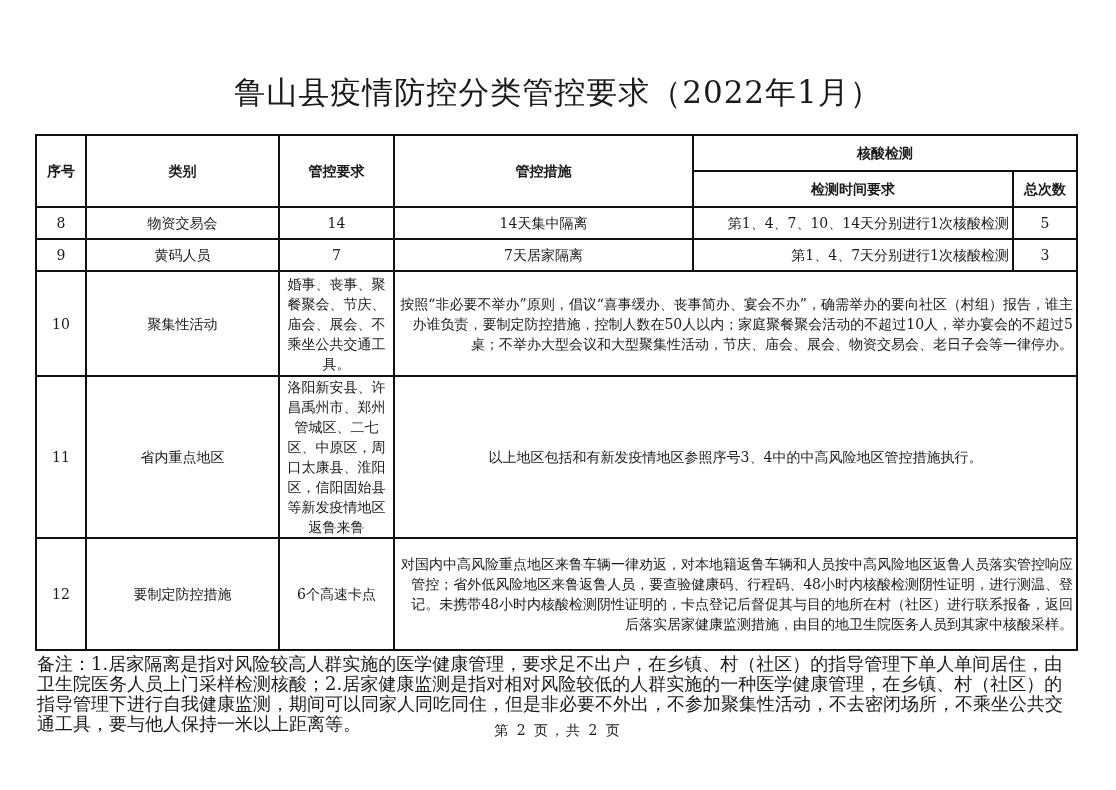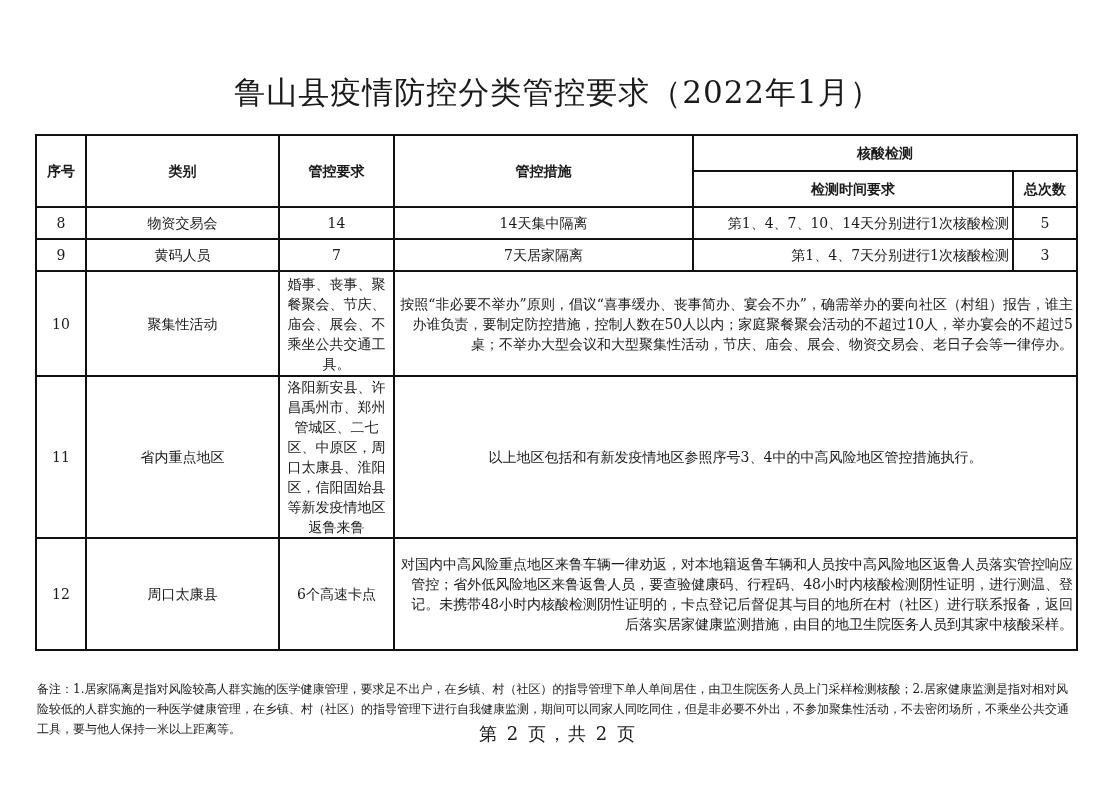--- a/index.html
+++ b/index.html
@@ -9,24 +9,24 @@
            font-size: 31px; letter-spacing: 1px; font-weight: normal; }
   table.grid { position: absolute; left: 35px; top: 134px; border-collapse: collapse;
                table-layout: fixed; width: 1041px; }
   table.grid td, table.grid th { border: 2px solid #111; padding: 0 3px; font-size: 14px;
                line-height: 20px; vertical-align: middle; font-weight: normal; }
   table.grid th { font-family: "DejaVu Sans", "Liberation Sans", sans-serif; font-weight: bold;
                text-align: center; font-size: 14px; }
   .c { text-align: center; }
   .l { text-align: right; }
   .wrap { word-break: break-all; }
-  .note { position: absolute; left: 37px; top: 679px; width: 1040px; font-size: 12px;
+  .note { position: absolute; left: 37px; top: 654px; width: 1040px; font-size: 18px;
           line-height: 20px; }
   .footer { position: absolute; left: 0; width: 1116px; top: 722px; text-align: center;
-            font-size: 18px; letter-spacing: 2px; }
+            font-size: 14px; letter-spacing: 2px; }
 </style>
 </head>
 <body>
 
 <div class="title">鲁山县疫情防控分类管控要求（2022年1月）</div>
 
 <table class="grid">
   <colgroup>
     <col style="width:50px">
     <col style="width:193px">
@@ -75,21 +75,21 @@
 
   <tr style="height:160px">
     <td class="c">11</td>
     <td class="c">省内重点地区</td>
     <td class="c wrap">洛阳新安县、许昌禹州市、郑州管城区、二七区、中原区，周口太康县、淮阳区，信阳固始县等新发疫情地区返鲁来鲁</td>
     <td class="c" colspan="3">以上地区包括和有新发疫情地区参照序号3、4中的中高风险地区管控措施执行。</td>
   </tr>
 
   <tr style="height:112px">
     <td class="c">12</td>
-    <td class="c">周口太康县</td>
+    <td class="c">要制定防控措施</td>
     <td class="c">6个高速卡点</td>
     <td class="l wrap" colspan="3">对国内中高风险重点地区来鲁车辆一律劝返，对本地籍返鲁车辆和人员按中高风险地区返鲁人员落实管控响应管控；省外低风险地区来鲁返鲁人员，要查验健康码、行程码、48小时内核酸检测阴性证明，进行测温、登记。未携带48小时内核酸检测阴性证明的，卡点登记后督促其与目的地所在村（社区）进行联系报备，返回后落实居家健康监测措施，由目的地卫生院医务人员到其家中核酸采样。</td>
   </tr>
 </tbody>
   </table>
 
 <div class="note">备注：1.居家隔离是指对风险较高人群实施的医学健康管理，要求足不出户，在乡镇、村（社区）的指导管理下单人单间居住，由卫生院医务人员上门采样检测核酸；2.居家健康监测是指对相对风险较低的人群实施的一种医学健康管理，在乡镇、村（社区）的指导管理下进行自我健康监测，期间可以同家人同吃同住，但是非必要不外出，不参加聚集性活动，不去密闭场所，不乘坐公共交通工具，要与他人保持一米以上距离等。</div>
 
 <div class="footer">第 2 页，共 2 页</div>
 

